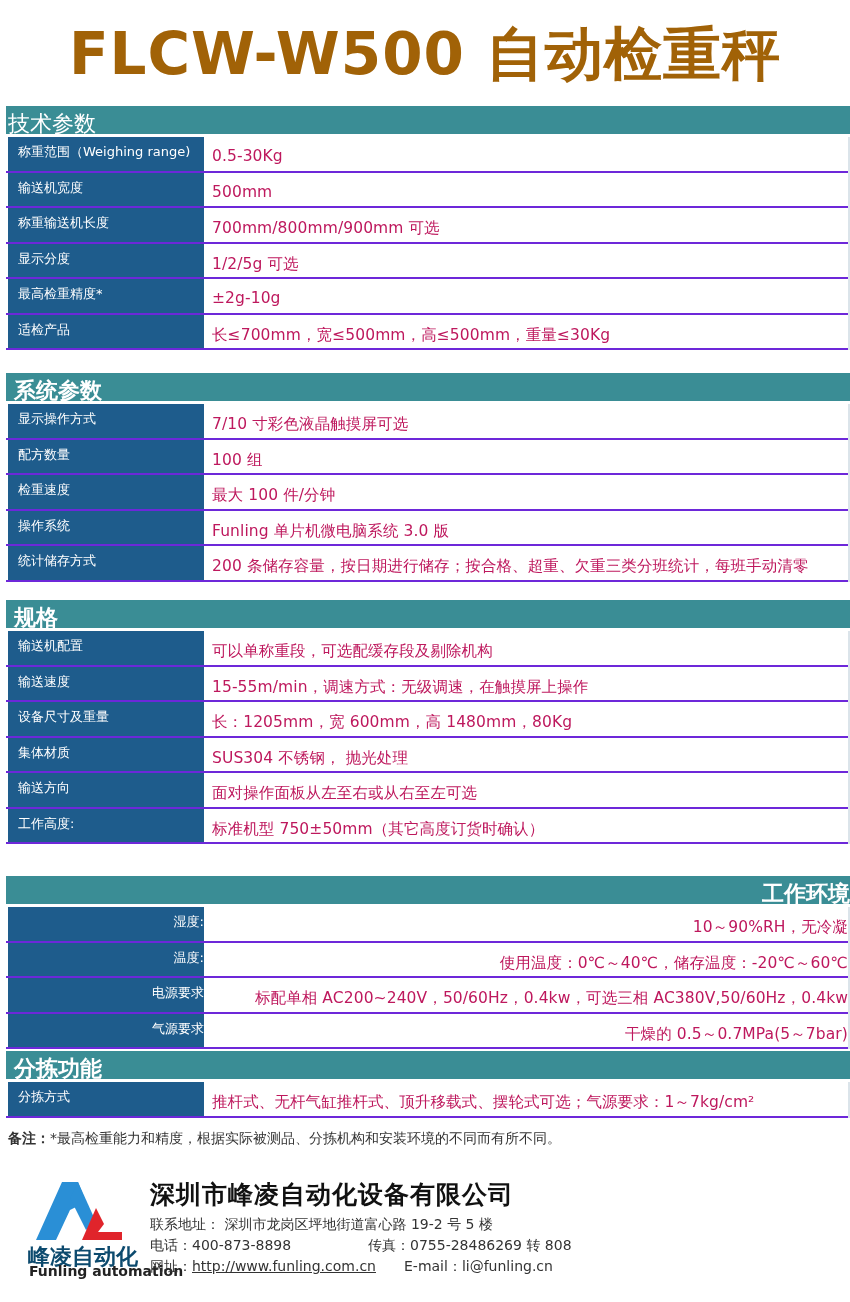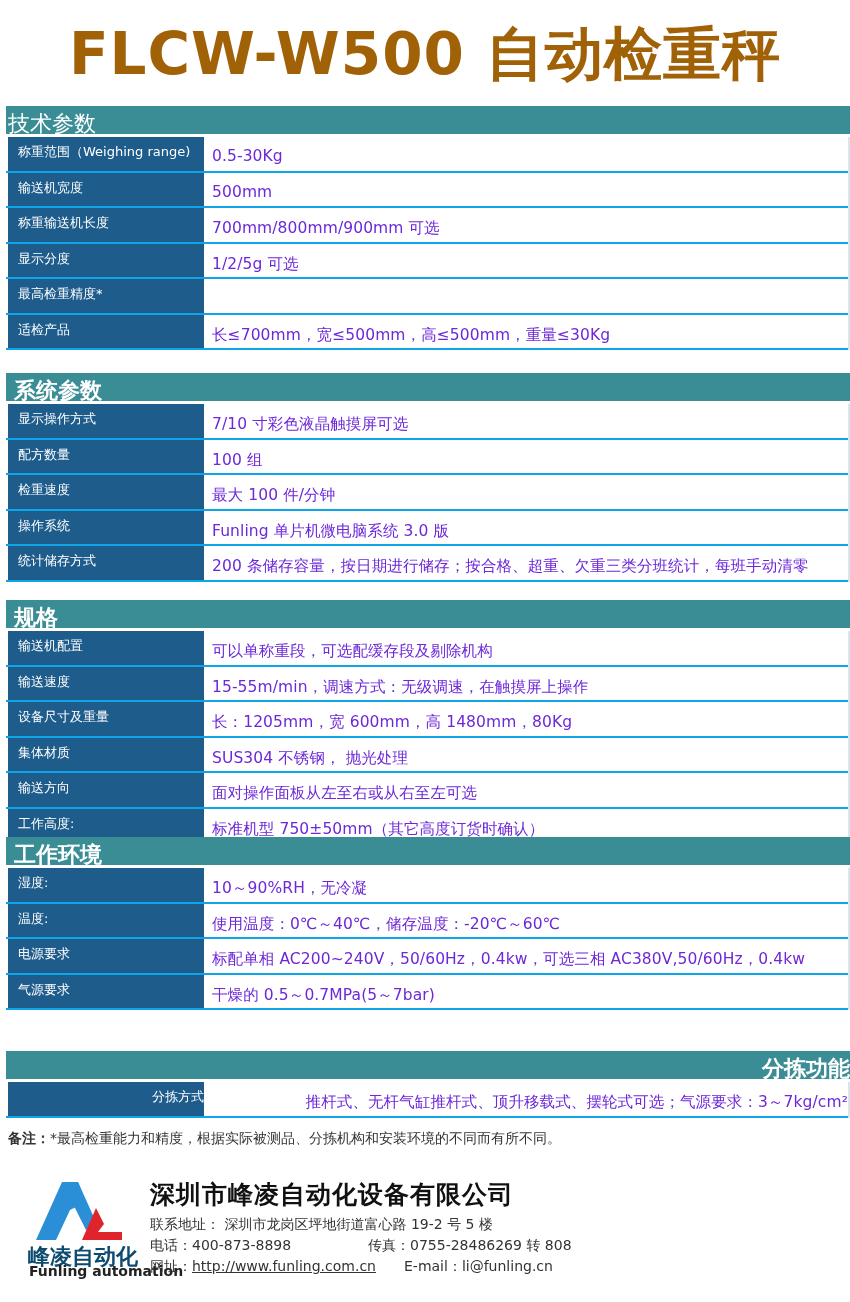--- a/index.html
+++ b/index.html
@@ -12,27 +12,27 @@
     font-size: 58px; color: #a16207; letter-spacing: 1px; line-height: 80px;
   }
 
   .section { position: absolute; left: 6px; width: 844px; }
   .sec-head {
     height: 28px; background: #3a8d95; color: #fff;
     font-size: 22px; line-height: 36px; padding-left: 2px;
   }
   .sec-head.bold { font-weight: bold; padding-left: 8px; }
   .rows { margin-top: 3px; border-right: 2px solid #dbe4ea; }
-  .row { display: flex; height: 35.5px; border-bottom: 2px solid #0ea5e9; }
+  .row { display: flex; height: 35.5px; border-bottom: 2px solid #6d28d9; }
   .row .label {
     width: 196px; background: #1e5c8c; color: #fff; font-size: 13px;
     padding: 6px 0 0 10px; margin-left: 2px; border-right: 0;
   }
   .row .value {
-    flex: 1; background: #fff; font-size: 15.5px; color: #6d28d9;
+    flex: 1; background: #fff; font-size: 15.5px; color: #be185d;
     padding: 10px 0 0 8px; white-space: nowrap; letter-spacing: 0.1px;
   }
 
   .note {
     position: absolute; left: 8px; top: 1130px; font-size: 14px; color: #333;
   }
   .note b { font-weight: bold; }
 
   .footer-logo { position: absolute; left: 26px; top: 1180px; width: 100px; height: 96px; }
   .logo-text { position: absolute; left: 28px; top: 1242px; font-size: 22px; font-weight: bold; color: #0c4a6e; letter-spacing: 0px; }
@@ -61,20 +61,21 @@
     <div class="row">
         <div class="label">称重输送机长度</div>
         <div class="value">700mm/800mm/900mm 可选</div>
       </div>
     <div class="row">
         <div class="label">显示分度</div>
         <div class="value">1/2/5g 可选</div>
       </div>
     <div class="row">
         <div class="label">最高检重精度*</div>
+        <div class="value">±2g-10g</div>
       </div>
     <div class="row">
         <div class="label">适检产品</div>
         <div class="value">长≤700mm，宽≤500mm，高≤500mm，重量≤30Kg</div>
       </div>
   </div>
 </div>
 
 <div class="section" style="top:373px;">
   <div class="sec-head bold">系统参数</div>
@@ -125,21 +126,21 @@
         <div class="label">输送方向</div>
         <div class="value">面对操作面板从左至右或从右至左可选</div>
       </div>
     <div class="row">
         <div class="label">工作高度:</div>
         <div class="value">标准机型 750±50mm（其它高度订货时确认）</div>
       </div>
   </div>
 </div>
 
-<div class="section" style="top:837px;">
+<div class="section" style="top:876px;text-align:right;">
   <div class="sec-head bold">工作环境</div>
   <div class="rows">
     <div class="row">
         <div class="label">湿度:</div>
         <div class="value">10～90%RH，无冷凝</div>
       </div>
     <div class="row">
         <div class="label">温度:</div>
         <div class="value">使用温度：0℃～40℃，储存温度：-20℃～60℃</div>
       </div>
@@ -147,26 +148,26 @@
         <div class="label">电源要求</div>
         <div class="value">标配单相 AC200~240V，50/60Hz，0.4kw，可选三相 AC380V,50/60Hz，0.4kw</div>
       </div>
     <div class="row">
         <div class="label">气源要求</div>
         <div class="value">干燥的 0.5～0.7MPa(5～7bar)</div>
       </div>
   </div>
 </div>
 
-<div class="section" style="top:1051px;text-align:right;">
+<div class="section" style="top:1051px;">
   <div class="sec-head bold">分拣功能</div>
   <div class="rows">
     <div class="row">
         <div class="label">分拣方式</div>
-        <div class="value">推杆式、无杆气缸推杆式、顶升移载式、摆轮式可选；气源要求：3～7kg/cm²</div>
+        <div class="value">推杆式、无杆气缸推杆式、顶升移载式、摆轮式可选；气源要求：1～7kg/cm²</div>
       </div>
   </div>
 </div>
 
 <div class="note">
   <b>备注：</b><span>*最高检重能力和精度，根据实际被测品、分拣机构和安装环境的不同而有所不同。</span>
 </div>
 
 <svg class="footer-logo" viewBox="0 0 100 96">
   <polygon points="10,60 36,2 52,2 60,22 44,30 30,60" fill="#2a8fd6"></polygon>

